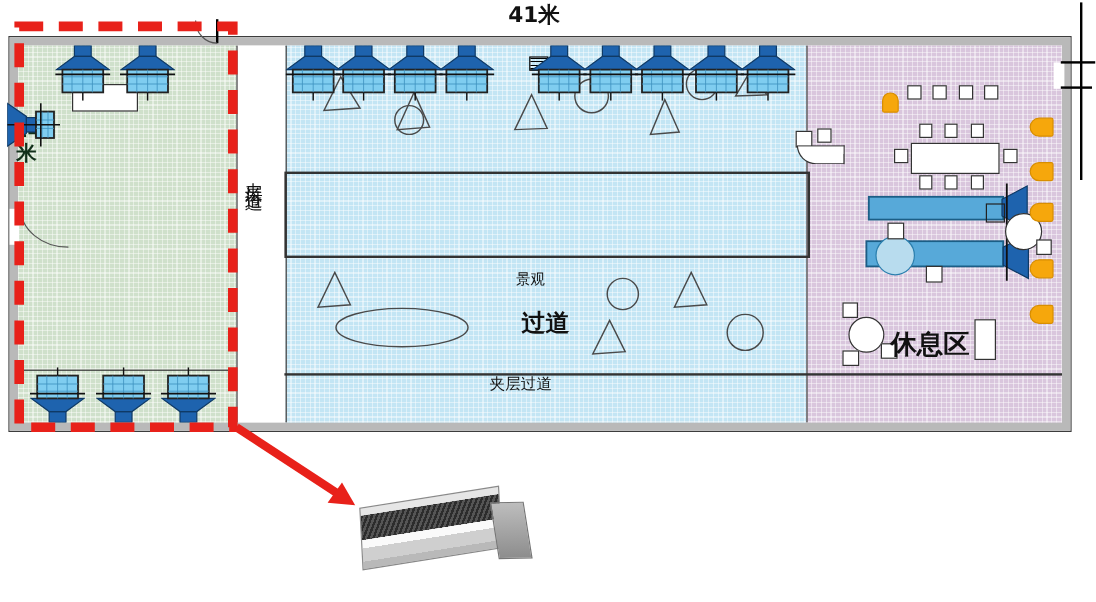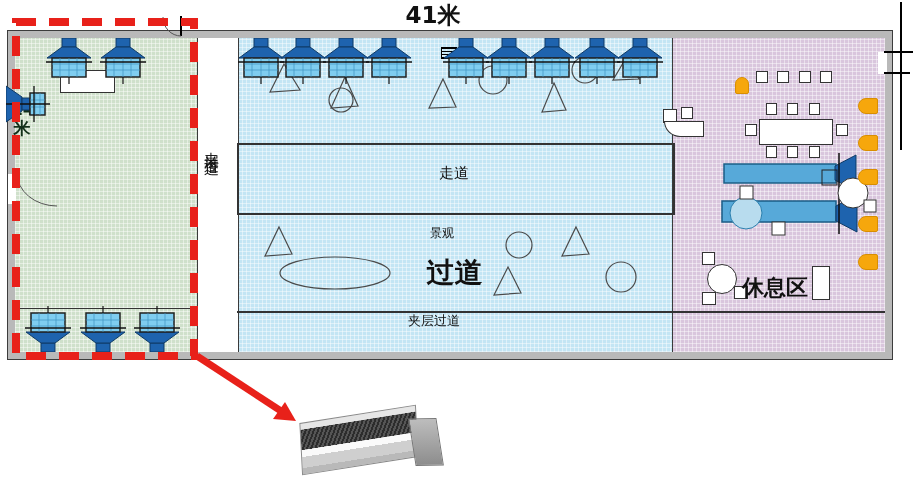--- a/index.html
+++ b/index.html
@@ -159,27 +159,26 @@
   <div class="abs furn orange" style="left:858px;top:254px;width:20px;height:16px;border-radius:8px 2px 2px 8px"></div>
 
   <div class="abs furn wsq" style="left:702px;top:252px;width:13px;height:13px"></div>
   <div class="abs furn wcirc" style="left:707px;top:264px;width:30px;height:30px"></div>
   <div class="abs furn wsq" style="left:702px;top:292px;width:14px;height:13px"></div>
   <div class="abs furn wsq" style="left:734px;top:286px;width:14px;height:13px"></div>
   <div class="abs furn wsq" style="left:812px;top:266px;width:18px;height:34px"></div>
 
   <div class="abs" id="tiny-furn"></div>
 
-  <div class="abs lbl big" style="left:388px;top:3px;width:90px;text-align:center;font-size:23px">41米</div>
+  <div class="abs lbl big" style="left:400px;top:3px;width:90px;text-align:center;font-size:18px">41米</div>
   <div class="abs lbl big" style="left:11px;top:100px;font-size:17px;color:#12301a;width:22px;white-space:normal;text-align:center">14米</div>
   <div class="abs lbl big" style="left:742px;top:276px;font-size:22px">休息区</div>
-  <div class="abs lbl" style="left:237px;top:165px;width:434px;text-align:center;font-size:15px">走道</div>
   <div class="abs lbl" style="left:430px;top:227px;font-size:12px">景观</div>
   <div class="abs lbl" style="left:377px;top:258px;width:155px;text-align:center">
-    <div class="big" style="font-size:28px">过道</div>
+    <div class="big" style="font-size:20px">过道</div>
   </div>
   <div class="abs lbl" style="left:408px;top:314px;font-size:13px">夹层过道</div>
   <div class="abs lbl vert" style="left:203px;top:140px;height:120px;font-size:15px">夹层过道</div>
 
   <svg class="abs unit" style="left:46px;top:38px" width="46" height="46">
       <use href="#diffuser"></use>
     </svg>
   <svg class="abs unit" style="left:100px;top:38px" width="46" height="46">
       <use href="#diffuser"></use>
     </svg>

